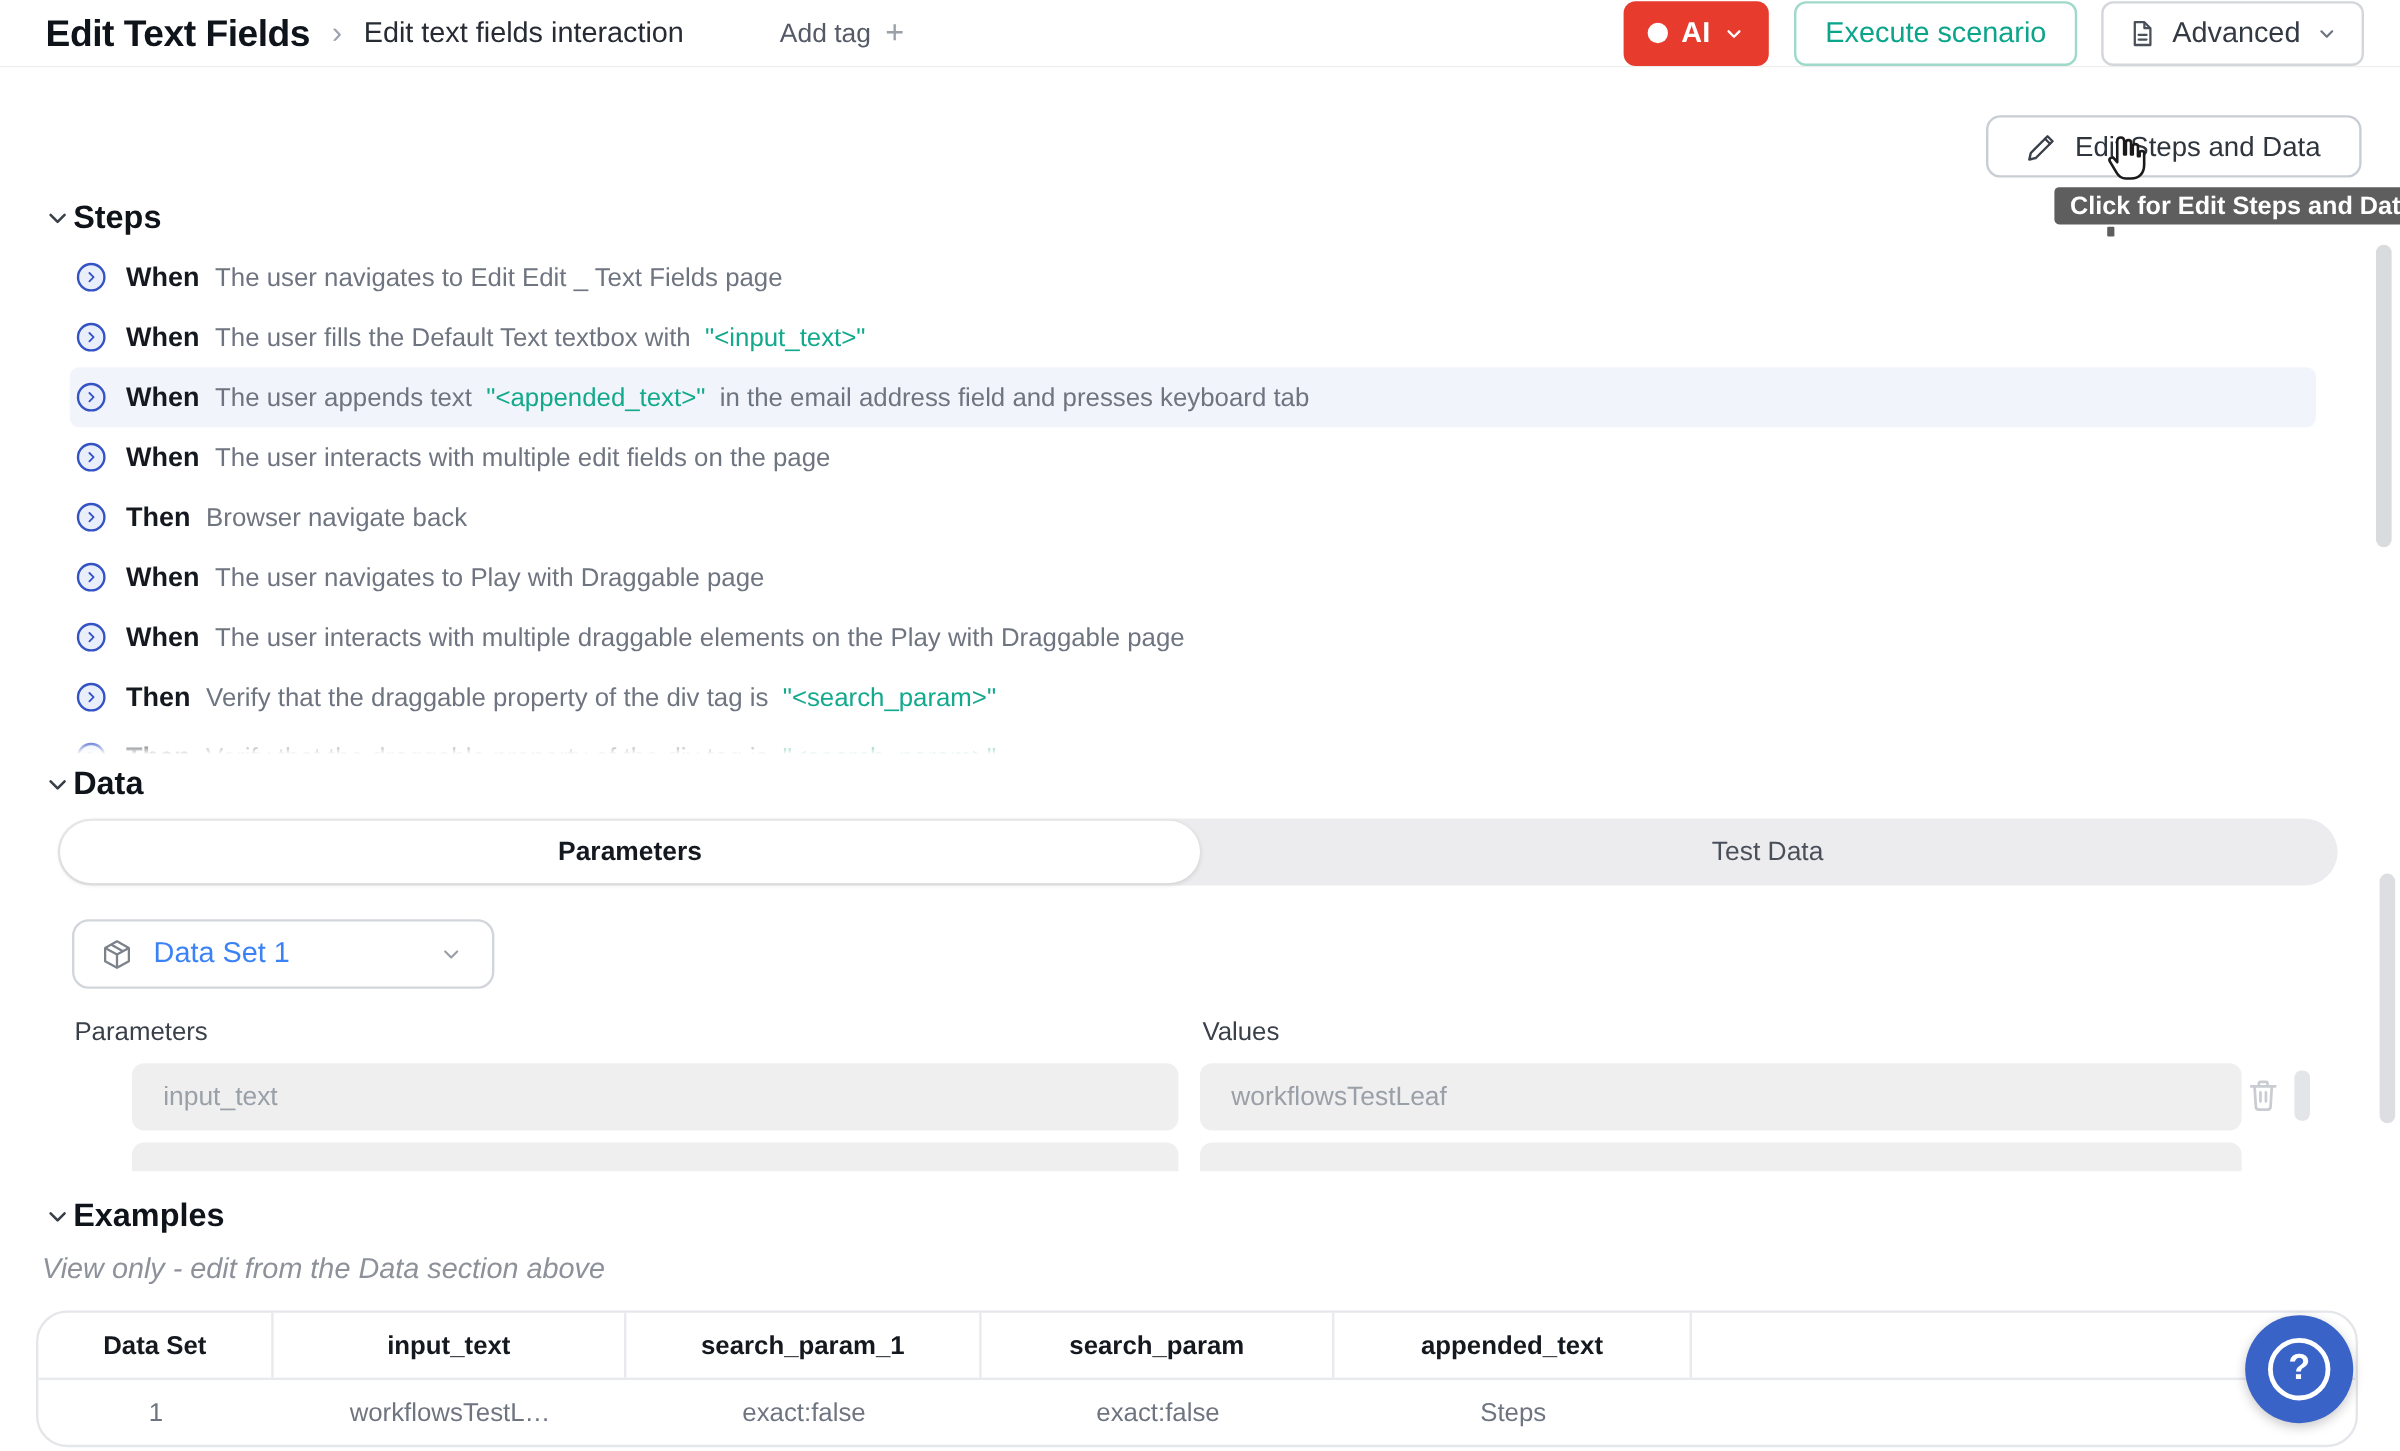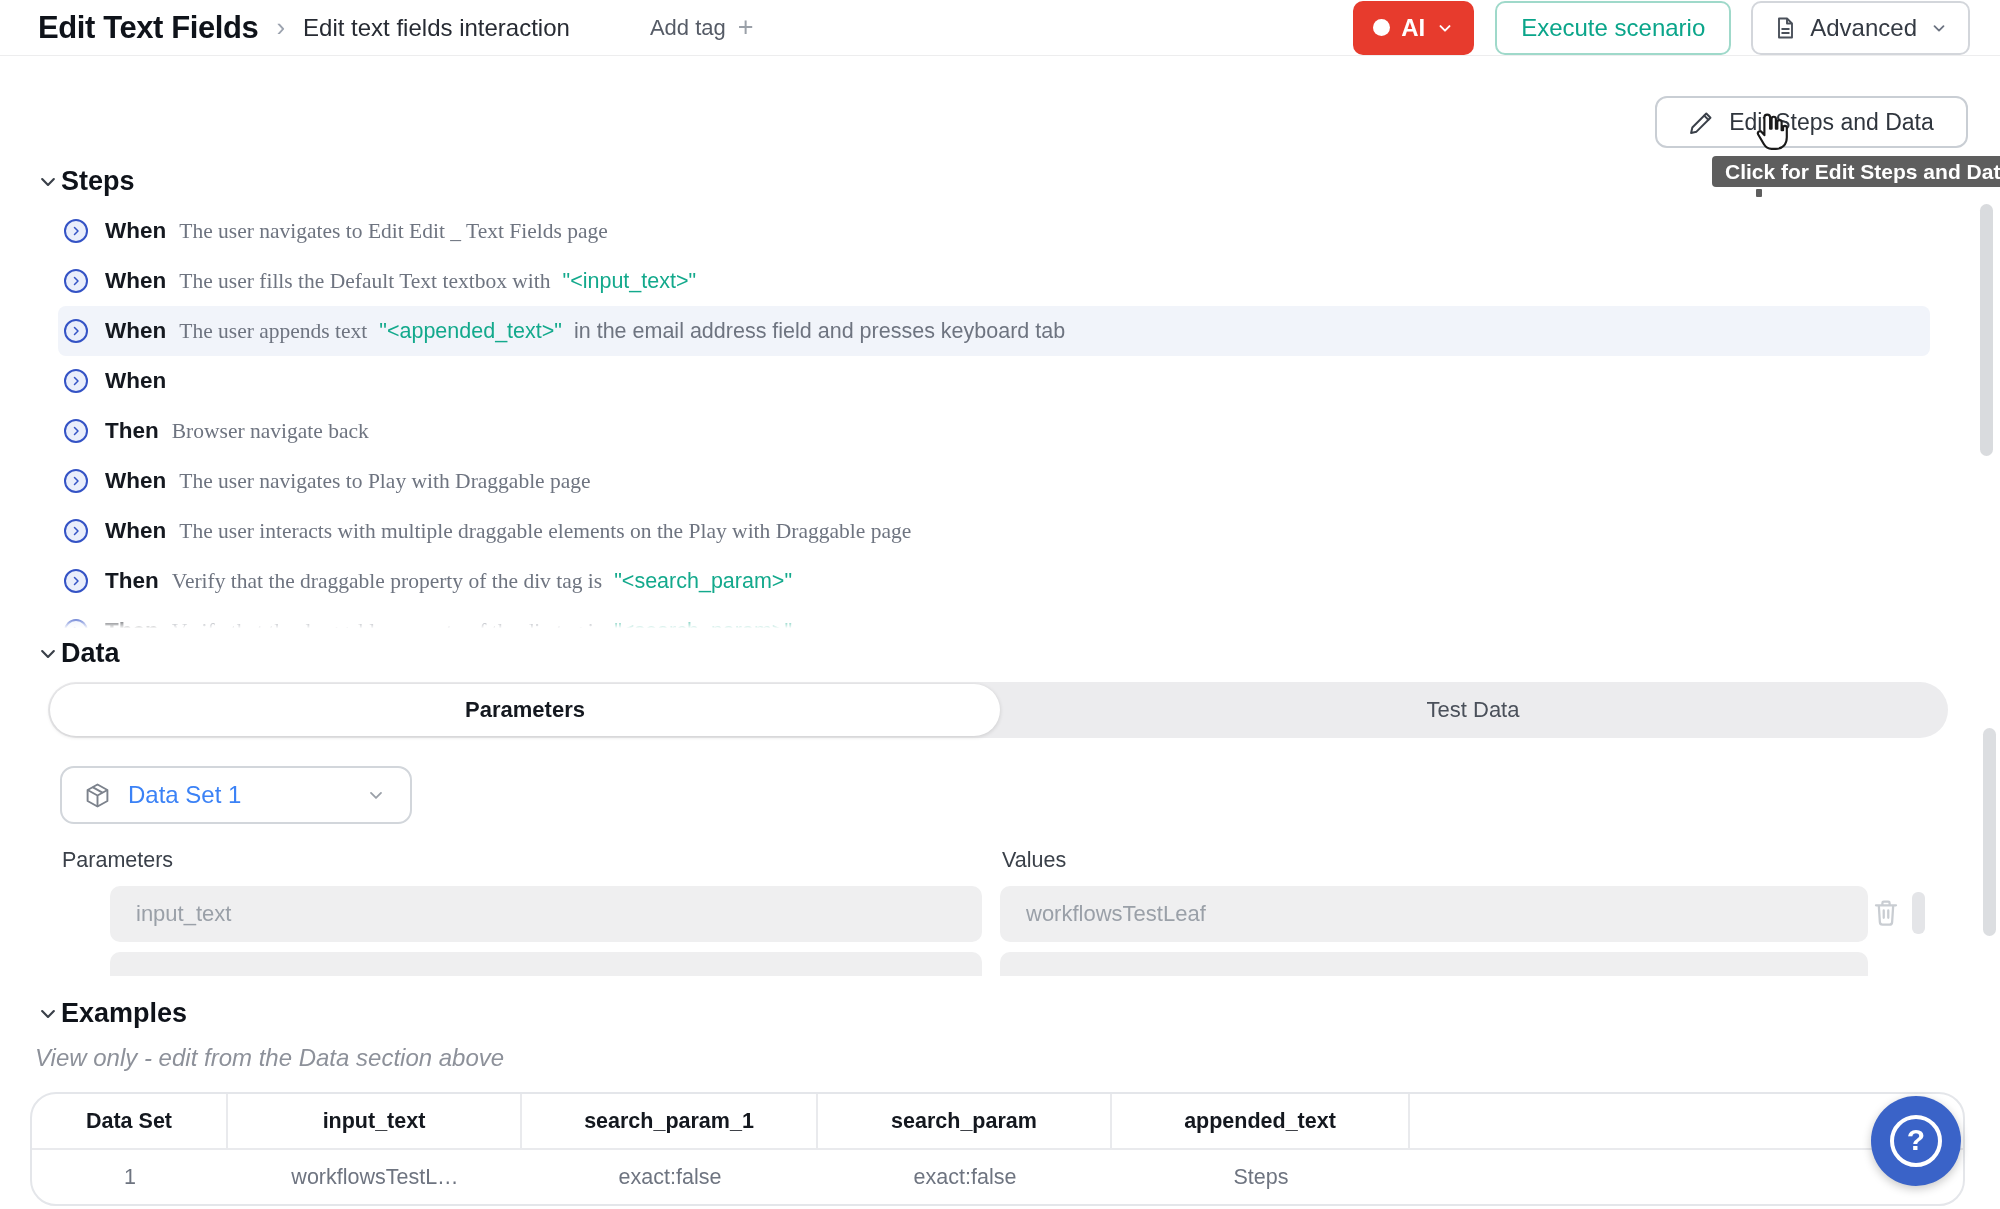--- a/index.html
+++ b/index.html
@@ -62,21 +62,21 @@
 
   
   .steps-list { position:absolute; left:58px; top:206px; width:1872px; height:424px; overflow:hidden; }
   .steps-list::after { content:""; position:absolute; left:0; right:0; bottom:0; height:15px;
     background:linear-gradient(to bottom, rgba(255,255,255,0), #ffffff 90%); }
   .step-row { height:50px; display:flex; align-items:center; padding:0 12px 0 6px; border-radius:8px; cursor:pointer; }
   .step-row.highlighted { background:#f1f4fa; }
   .step-icon { width:24px; height:24px; min-width:24px; border:2px solid #3453c5; background:#e9eefb;
     border-radius:50%; display:flex; align-items:center; justify-content:center; }
   .step-kw { margin-left:17px; font-size:22.5px; font-weight:700; color:#14181f; white-space:nowrap; }
-  .step-txt { margin-left:13px; font-size:21.5px; color:#6e7480; white-space:nowrap;font-family:Liberation Serif, serif; }
+  .step-txt { margin-left:13px; font-size:21.5px; color:#6e7480; white-space:nowrap; }
   .step-param { margin-left:12px; font-size:21.5px; color:#13a98c; white-space:nowrap; }
   .step-suffix { margin-left:12px; font-size:21.5px; color:#6e7480; white-space:nowrap; }
 
   
   .sb { position:absolute; background:#d9dbde; border-radius:7px; cursor:pointer; }
   .sb-steps { left:1980px; top:204px; width:13px; height:252px; }
   .sb-main  { left:1983px; top:728px; width:13px; height:208px; background:#dcdee1; }
   .sb-fields{ left:1912px; top:892px; width:13px; height:42px; background:#e4e5e8; border-radius:6px; }
 
   
@@ -223,20 +223,21 @@
     <span class="step-param">"&lt;appended_text&gt;"</span>
     <span class="step-suffix">in the email address field and presses keyboard tab</span>
   </div>
   <div class="step-row">
     <span class="step-icon">
         <svg width="12" height="12" viewBox="0 0 24 24">
           <polyline points="9 5 16 12 9 19" fill="none" stroke="#3453c5" stroke-width="3" stroke-linecap="round" stroke-linejoin="round"></polyline>
         </svg>
       </span>
     <span class="step-kw">When</span>
+    <span class="step-txt">The user interacts with multiple edit fields on the page</span>
     <span class="step-param"></span>
     <span class="step-suffix"></span>
   </div>
   <div class="step-row">
     <span class="step-icon">
         <svg width="12" height="12" viewBox="0 0 24 24">
           <polyline points="9 5 16 12 9 19" fill="none" stroke="#3453c5" stroke-width="3" stroke-linecap="round" stroke-linejoin="round"></polyline>
         </svg>
       </span>
     <span class="step-kw">Then</span>

